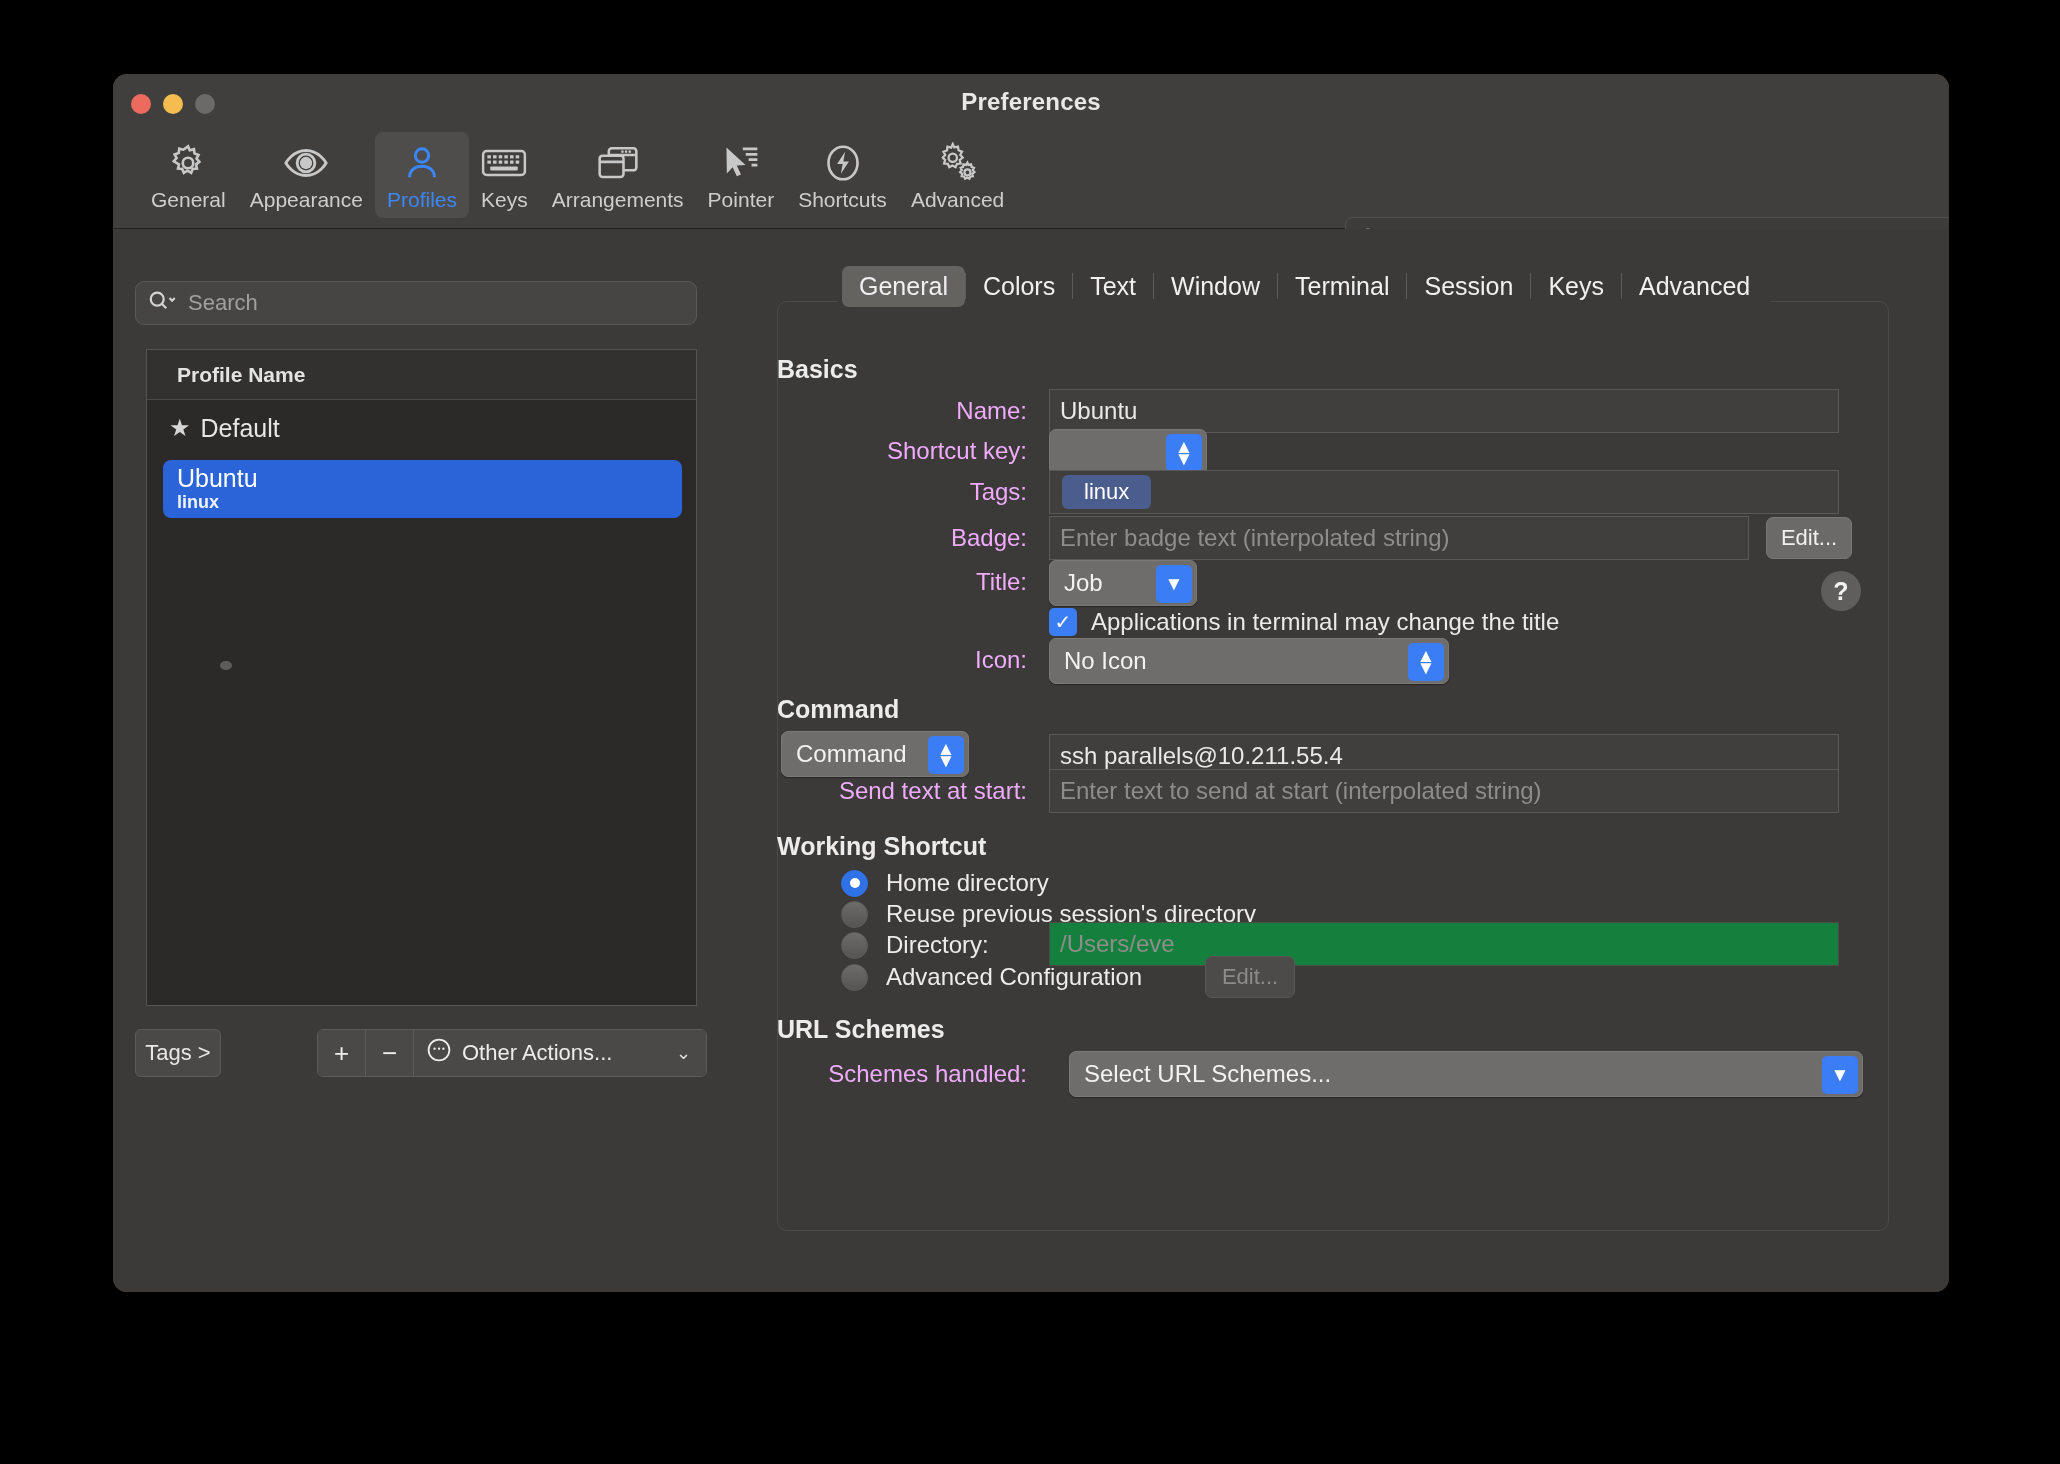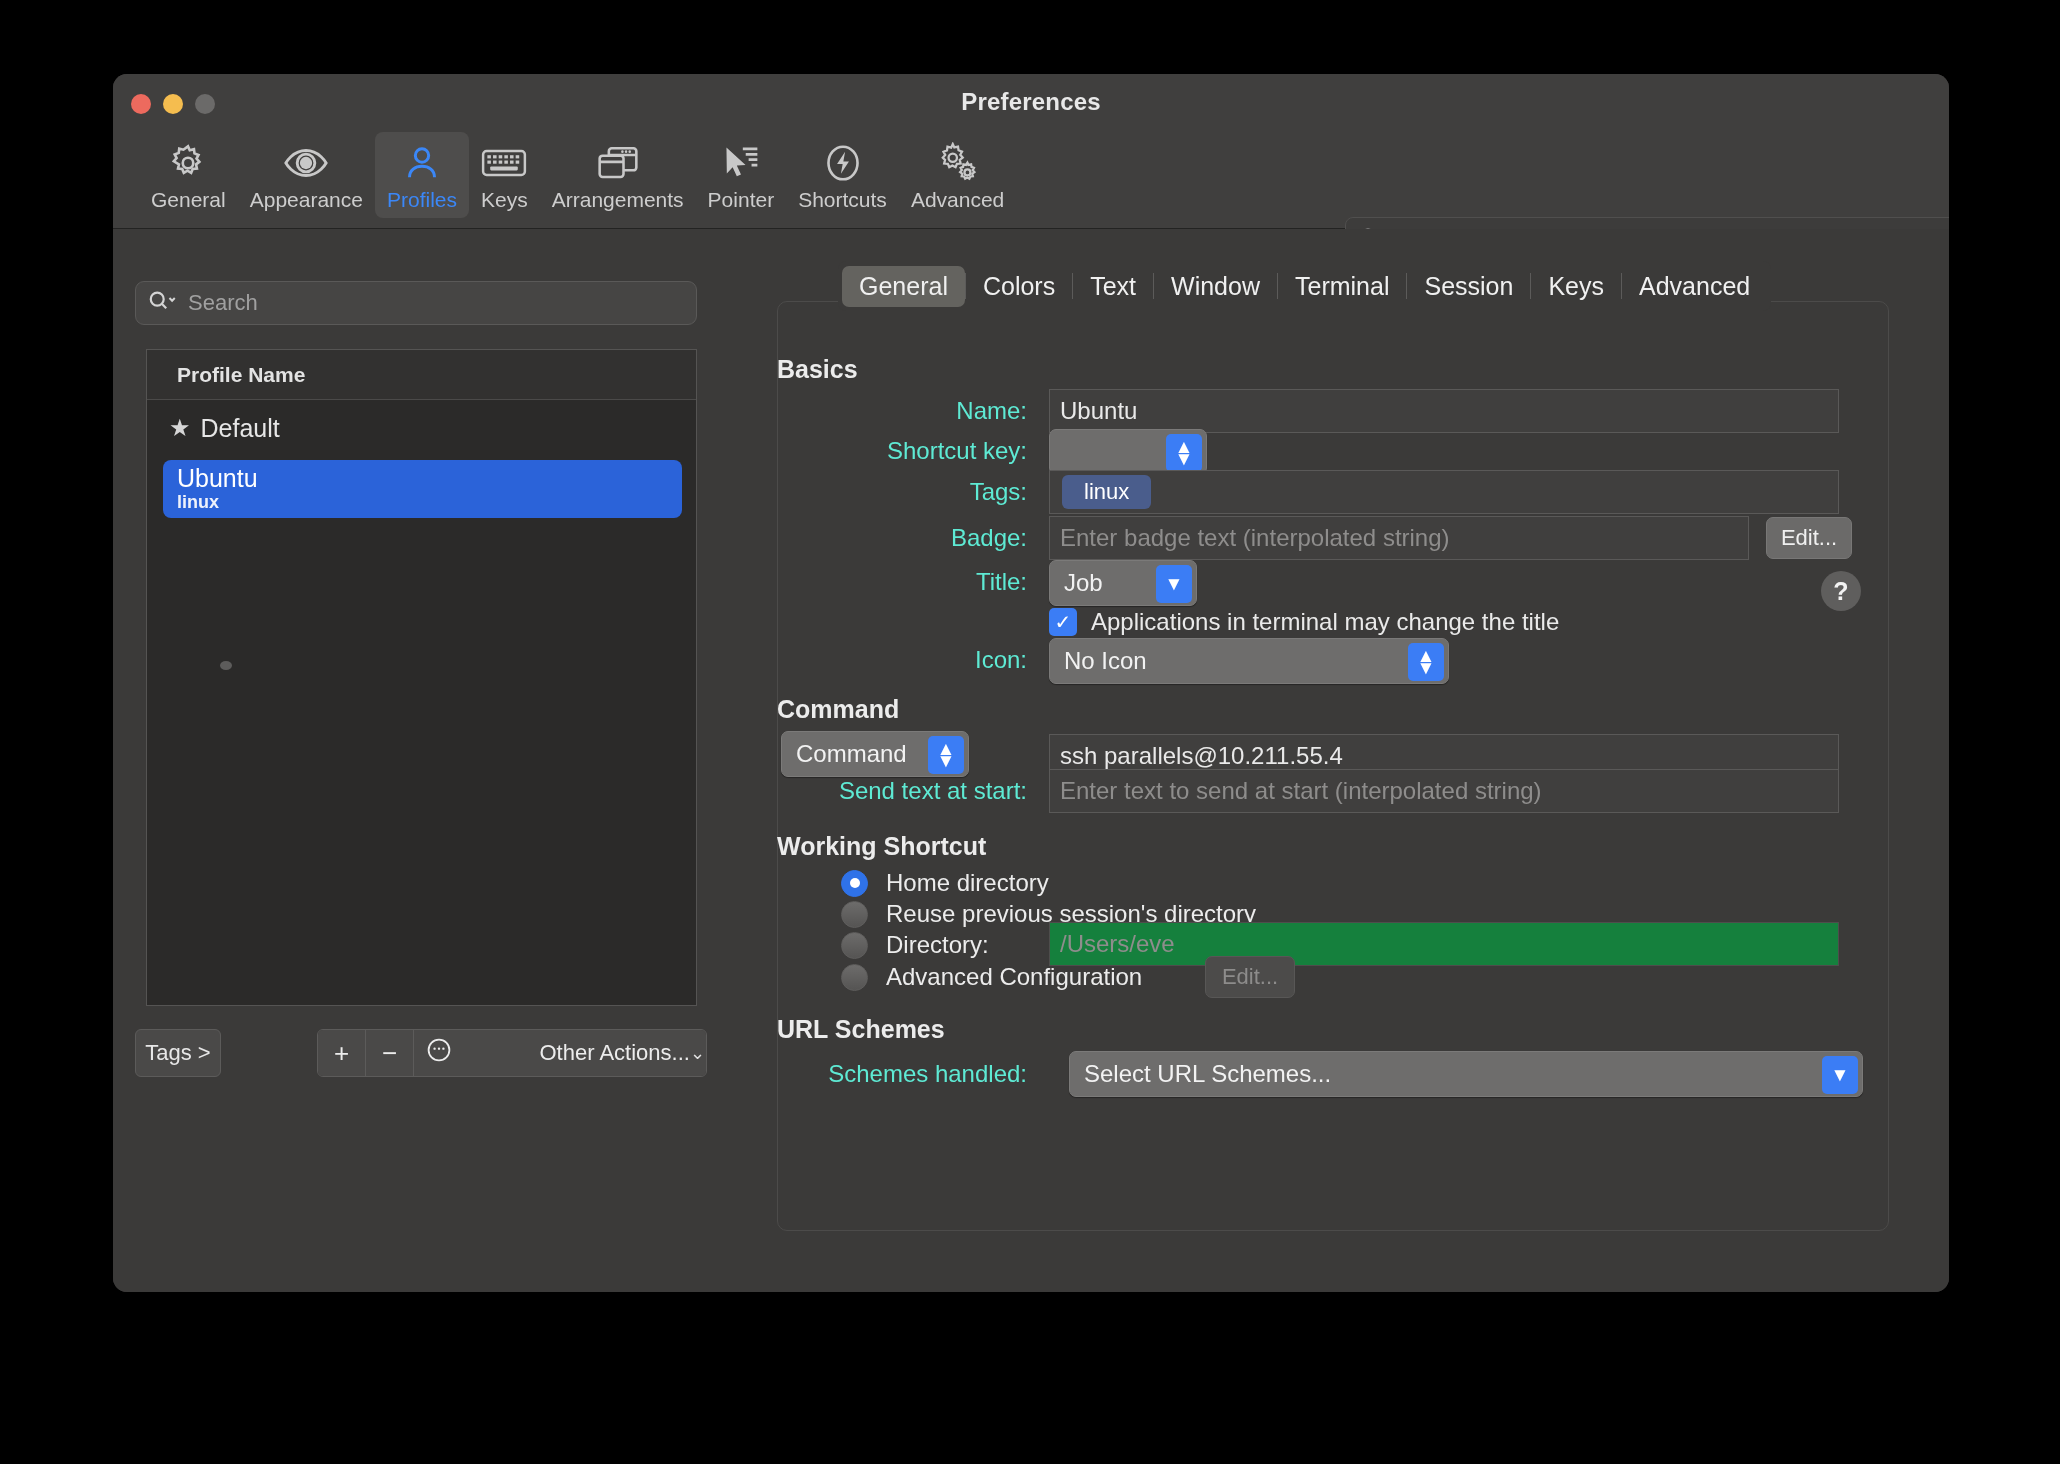--- a/index.html
+++ b/index.html
@@ -145,22 +145,22 @@
     border: 1px solid #5c5b5a; border-radius: 6px; overflow: hidden;
   }
   .seg {
     background: #4a4948; color: #ececec; font-size: 26px;
     display: flex; align-items: center; justify-content: center;
     border-right: 1px solid #5c5b5a;
   }
   #seg-add { width: 48px; }
   #seg-remove { width: 48px; }
   #seg-other {
-    padding: 0 1px 0 12px; width: 292px; font-size: 22px;
-    justify-content: flex-start; border-right: 0; text-align: right;
+    padding: 0 15px 0 12px; width: 292px; font-size: 22px;
+    justify-content: flex-start; gap: 10px; border-right: 0;
   }
   #seg-other .oa-label { flex: 1; }
   #seg-other .oa-chev { font-size: 18px; color: #e2e2e2; }
 
   
   #right-pane {
     position: absolute; left: 612px; top: 0;
     width: 1224px; height: 100%;
   }
   #tabbox {
@@ -181,21 +181,21 @@
   }
   .tab.active { background: #64635f; }
   .tab-div { width: 1px; height: 26px; background: #5c5b5a; }
 
   
   #form { position: absolute; left: 52px; top: 96px; width: 1112px; }
   .section-title {
     position: absolute; font-size: 25px; font-weight: bold; color: #ececec;
   }
   .flabel {
-    position: absolute; font-size: 24px; color: #5eead4; text-align: right;
+    position: absolute; font-size: 24px; color: #f0abfc; text-align: right;
   }
   .ftext {
     position: absolute; height: 44px;
     background: #403f3e; border: 1px solid #5a5958;
     color: #e9e9e9; font-size: 24px;
     font-family: "Liberation Sans", sans-serif;
     padding: 0 10px; outline: 0;
   }
   .ftext::placeholder { color: #8e8d8c; }
   .ftext.readonlyish { background: #15803d; border-color: #4e4d4c; }

